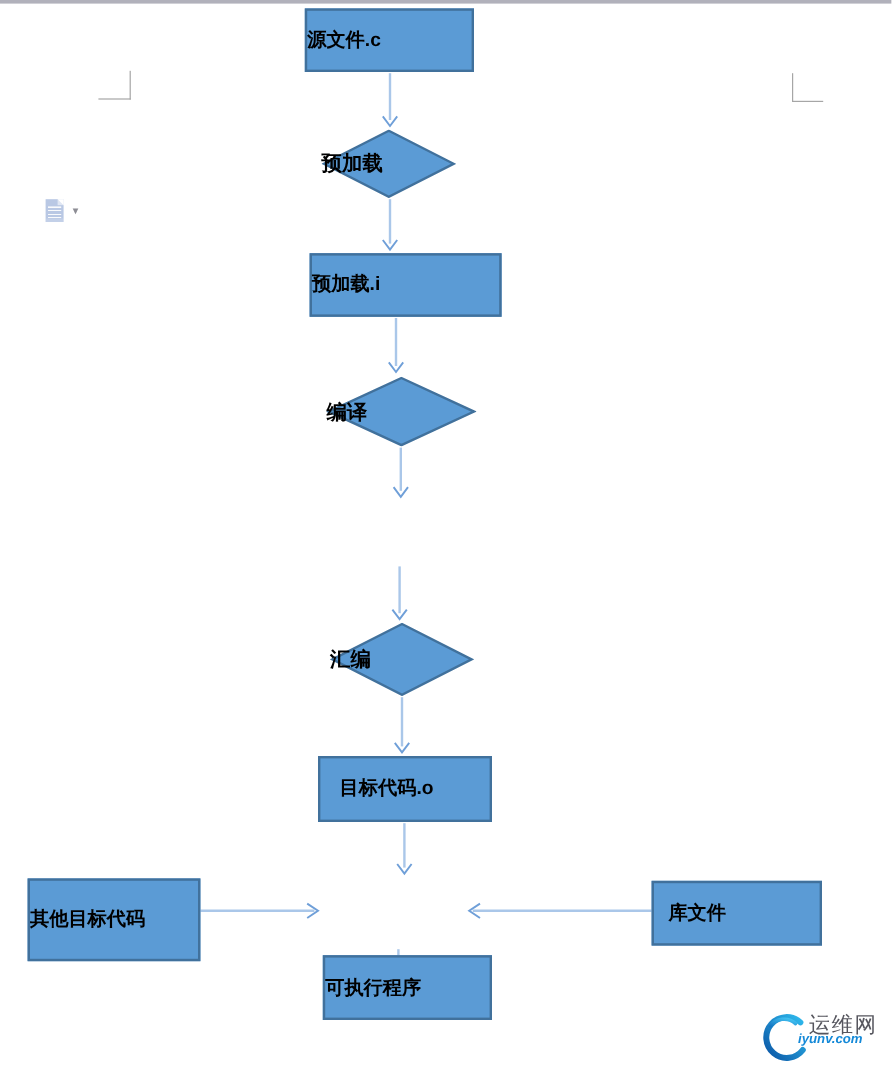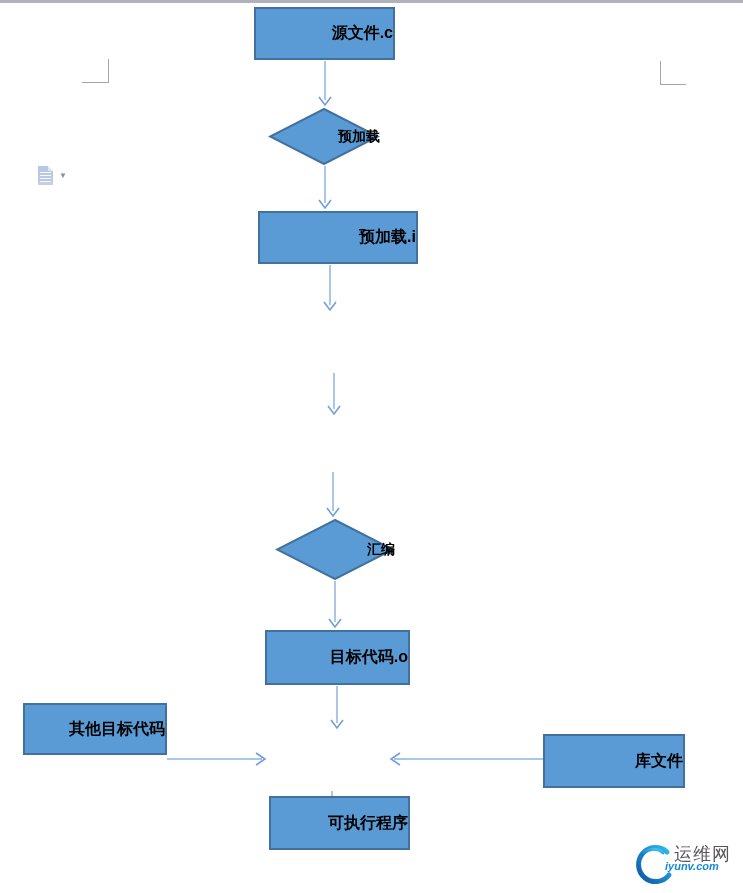--- a/index.html
+++ b/index.html
@@ -50,47 +50,47 @@
     position: absolute; left: 21px; top: 6px;
     font-size: 8px; color: #8d8d95; line-height: 8px;
   }
 
   
   svg.arrows { position: absolute; left: 0; top: 0; pointer-events: none; }
   .arrow-line { stroke: var(--arrow-line); stroke-width: 2; fill: none; }
   .arrow-head { stroke: var(--arrow-head); stroke-width: 1.6; fill: none; }
 
   
-  .node { position: absolute; display: flex; align-items: center; justify-content: flex-end; }
+  .node { position: absolute; display: flex; align-items: center; justify-content: flex-start; }
   .node.rect {
     background: var(--shape-fill);
     border: 2px solid var(--shape-border);
     box-sizing: border-box;
   }
   .node .nlabel {
     font-size: 16px; font-weight: bold; color: var(--node-text);
     white-space: nowrap; position: relative;
   }
   .node.diamond svg { position: absolute; left: 0; top: 0; width: 100%; height: 100%; }
   .node.diamond polygon { fill: var(--shape-fill); stroke: var(--shape-border); stroke-width: 2; }
   .node .dlabel {
-    font-size: 14px; font-weight: bold; color: var(--node-text);
+    font-size: 17px; font-weight: bold; color: var(--node-text);
     white-space: nowrap; position: relative;
   }
 
   #n-source        { left: 254px; top: 7px;   width: 141px; height: 53px; }
   #n-preprocess    { left: 268px; top: 108px; width: 112px; height: 57px; }
   #n-preprocessed  { left: 258px; top: 211px; width: 160px; height: 53px; }
   #n-compile       { left: 272px; top: 314px; width: 125px; height: 58px; }
   #n-asmcode       { left: 262px; top: 417px; width: 141px; height: 54px; }
   #n-assemble      { left: 275px; top: 519px; width: 120px; height: 61px; font-family: Liberation Serif, serif; }
-  #n-objcode       { left: 265px; top: 630px; width: 145px; height: 55px; }
-  #n-otherobj      { left: 23px;  top: 703px; width: 144px; height: 52px; }
+  #n-objcode       { left: 265px; top: 630px; width: 145px; height: 55px; padding-left: 16px; }
+  #n-otherobj      { left: 23px;  top: 732px; width: 144px; height: 69px; }
   #n-link          { left: 277px; top: 731px; width: 110px; height: 59px; }
-  #n-libfile       { left: 543px; top: 734px; width: 142px; height: 54px; }
+  #n-libfile       { left: 543px; top: 734px; width: 142px; height: 54px; padding-left: 12px; }
   #n-exec          { left: 269px; top: 796px; width: 141px; height: 54px; }
 
   
   .watermark { position: absolute; left: 627px; top: 838px; width: 114px; height: 52px; }
   .watermark .site-name {
     position: absolute; left: 47px; top: 4px;
     font-size: 18px; color: var(--logo-text-dark); letter-spacing: 1px;
   }
   .watermark .site-url {
     position: absolute; left: 38px; top: 22px;
@@ -154,20 +154,26 @@
     <svg viewBox="0 0 112 57" preserveAspectRatio="none">
       <polygon points="56,1 110,28.5 56,56 2,28.5"></polygon>
     </svg>
     <span class="dlabel">预加载</span>
   </div>
 
   <div class="node rect" id="n-preprocessed">
     <span class="nlabel">预加载.i</span>
   </div>
 
+  <div class="node diamond" id="n-compile">
+    <svg viewBox="0 0 125 58" preserveAspectRatio="none">
+      <polygon points="62.5,1 123,29 62.5,57 2,29"></polygon>
+    </svg>
+    <span class="dlabel">编译</span>
+  </div>
 
 
   <div class="node diamond" id="n-assemble">
     <svg viewBox="0 0 120 61" preserveAspectRatio="none">
       <polygon points="60,1 118,30.5 60,60 2,30.5"></polygon>
     </svg>
     <span class="dlabel">汇编</span>
   </div>
 
   <div class="node rect" id="n-objcode">

